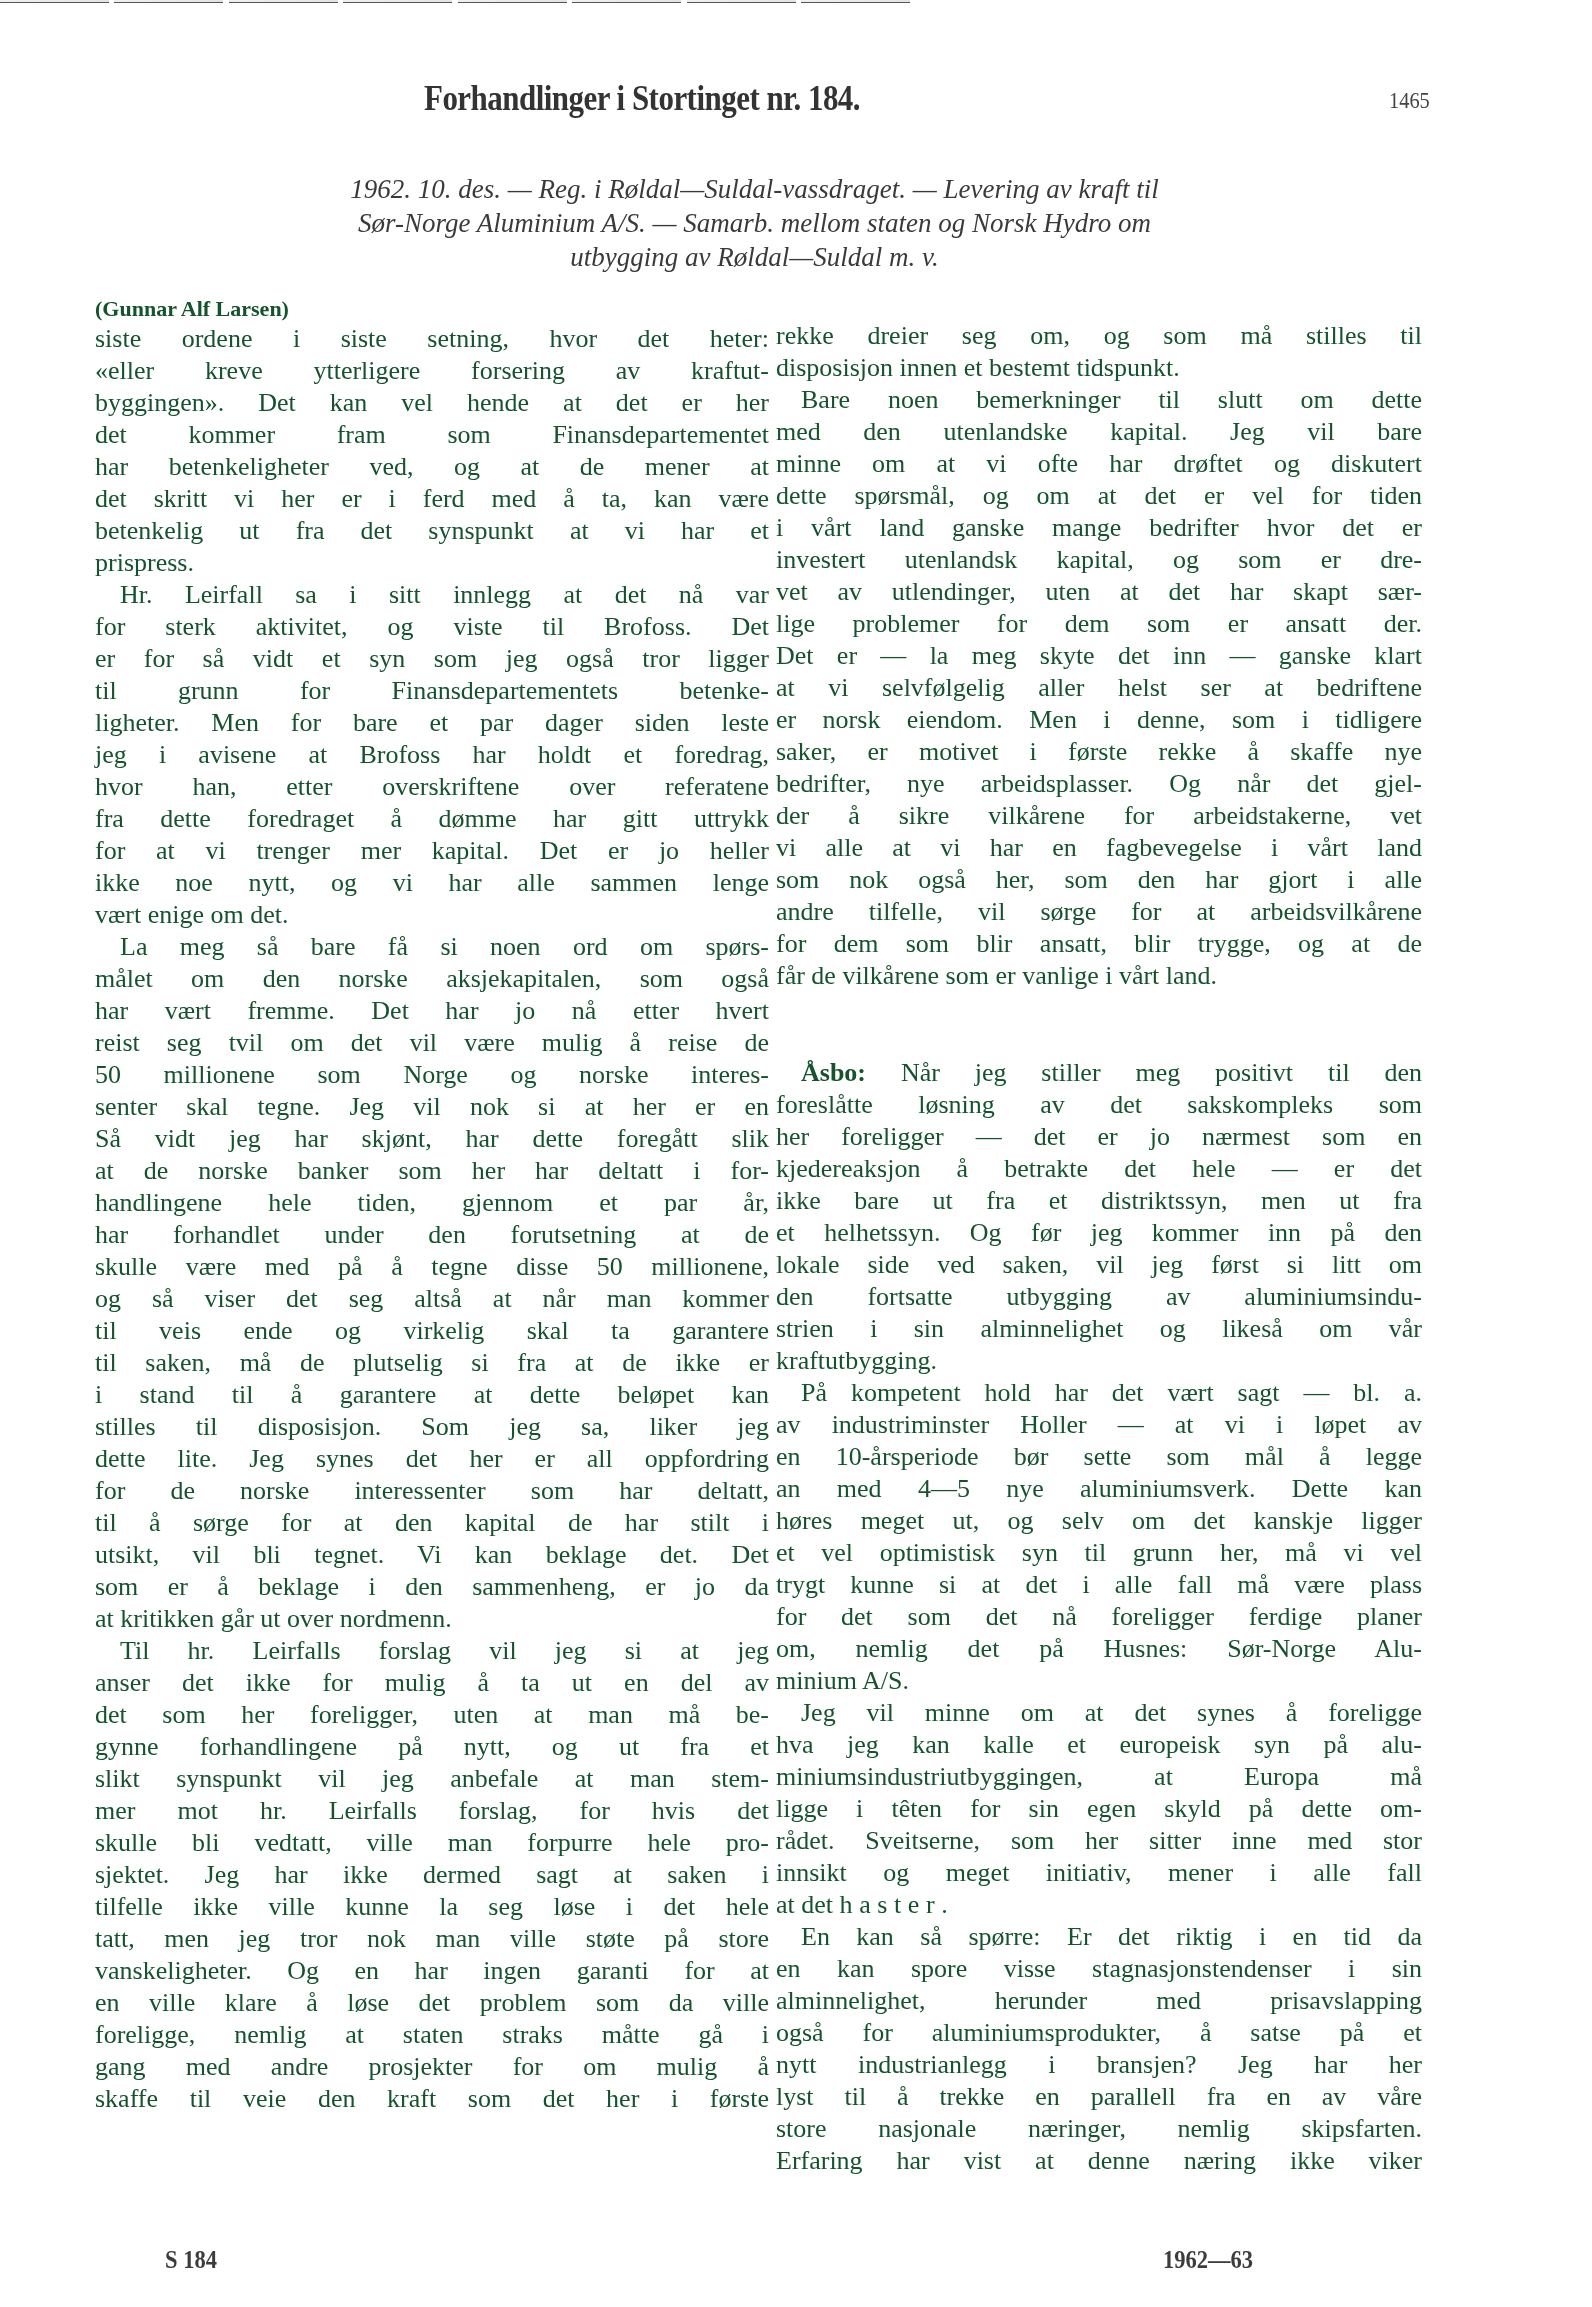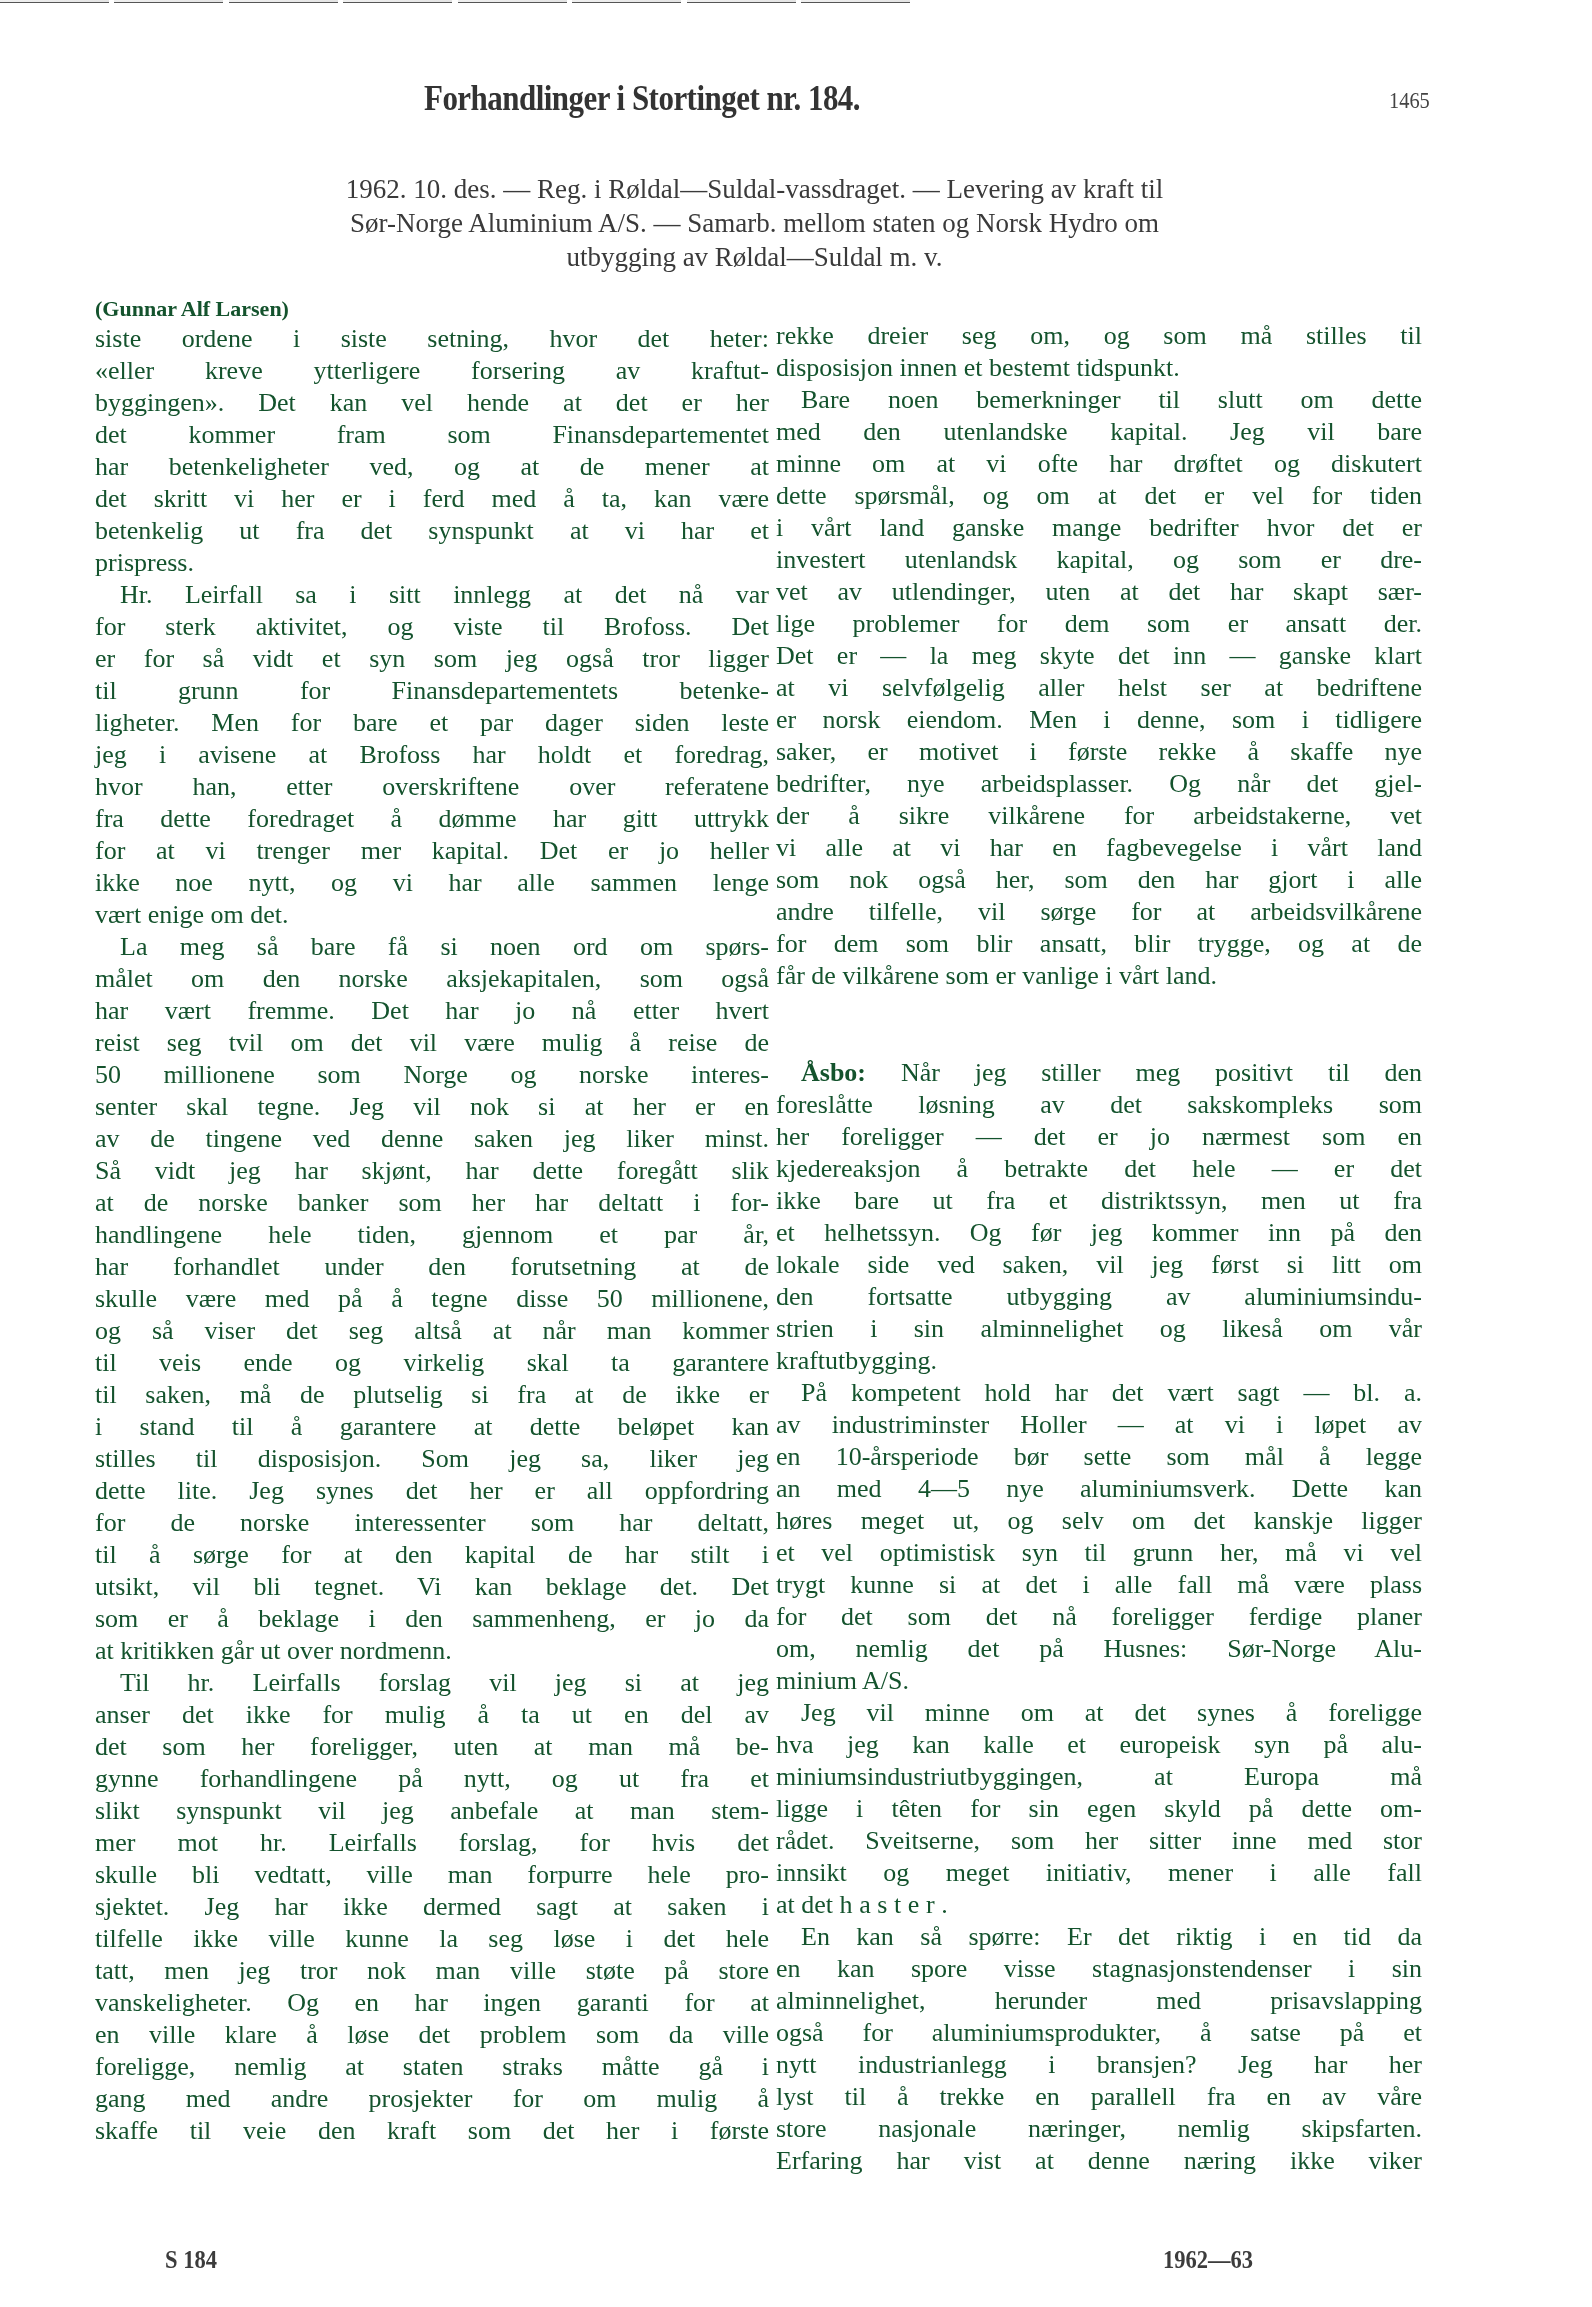--- a/index.html
+++ b/index.html
@@ -14,21 +14,21 @@
     position: absolute; top: 77px; left: 424px;
     font-size: 36px; font-weight: bold; letter-spacing: -0.6px; color: #333;
     transform: scaleX(0.86); transform-origin: left top;
   }
   .page-number {
     position: absolute; top: 87px; left: 1389px;
     font-size: 24px; color: #444; transform: scaleX(0.85); transform-origin: left top;
   }
   .subtitle {
     position: absolute; top: 172px; left: 209px; width: 1091px;
-    text-align: center; font-size: 27px; line-height: 34px; color: #3a3a3a;
+    text-align: center; font-size: 27px; line-height: 34px; color: #3a3a3a; font-style: italic;
   }
   .subtitle div { white-space: nowrap; }
   .column {
     position: absolute; top: 295px;
     font-size: 26px; line-height: 32px; color: #14532d;
     text-align: justify;
   }
   .col-left { left: 95px; width: 674px; }
   .col-right { left: 776px; width: 646px; top: 288px; }
   .col-right .gap-top { height: 32px; }
@@ -97,21 +97,20 @@
         <span class="line">ikke noe nytt, og vi har alle sammen lenge</span>
         <span class="line last">vært enige om det.</span>
       </div>
       <div>
         <span class="line indent">La meg så bare få si noen ord om spørs-</span>
         <span class="line">målet om den norske aksjekapitalen, som også</span>
         <span class="line">har vært fremme. Det har jo nå etter hvert</span>
         <span class="line">reist seg tvil om det vil være mulig å reise de</span>
         <span class="line">50 millionene som Norge og norske interes-</span>
         <span class="line">senter skal tegne. Jeg vil nok si at her er en</span>
-        <span class="line">av de tingene ved denne saken jeg liker minst.</span>
         <span class="line">Så vidt jeg har skjønt, har dette foregått slik</span>
         <span class="line">at de norske banker som her har deltatt i for-</span>
         <span class="line">handlingene hele tiden, gjennom et par år,</span>
         <span class="line">har forhandlet under den forutsetning at de</span>
         <span class="line">skulle være med på å tegne disse 50 millionene,</span>
         <span class="line">og så viser det seg altså at når man kommer</span>
         <span class="line">til veis ende og virkelig skal ta garantere</span>
         <span class="line">til saken, må de plutselig si fra at de ikke er</span>
         <span class="line">i stand til å garantere at dette beløpet kan</span>
         <span class="line">stilles til disposisjon. Som jeg sa, liker jeg</span>

